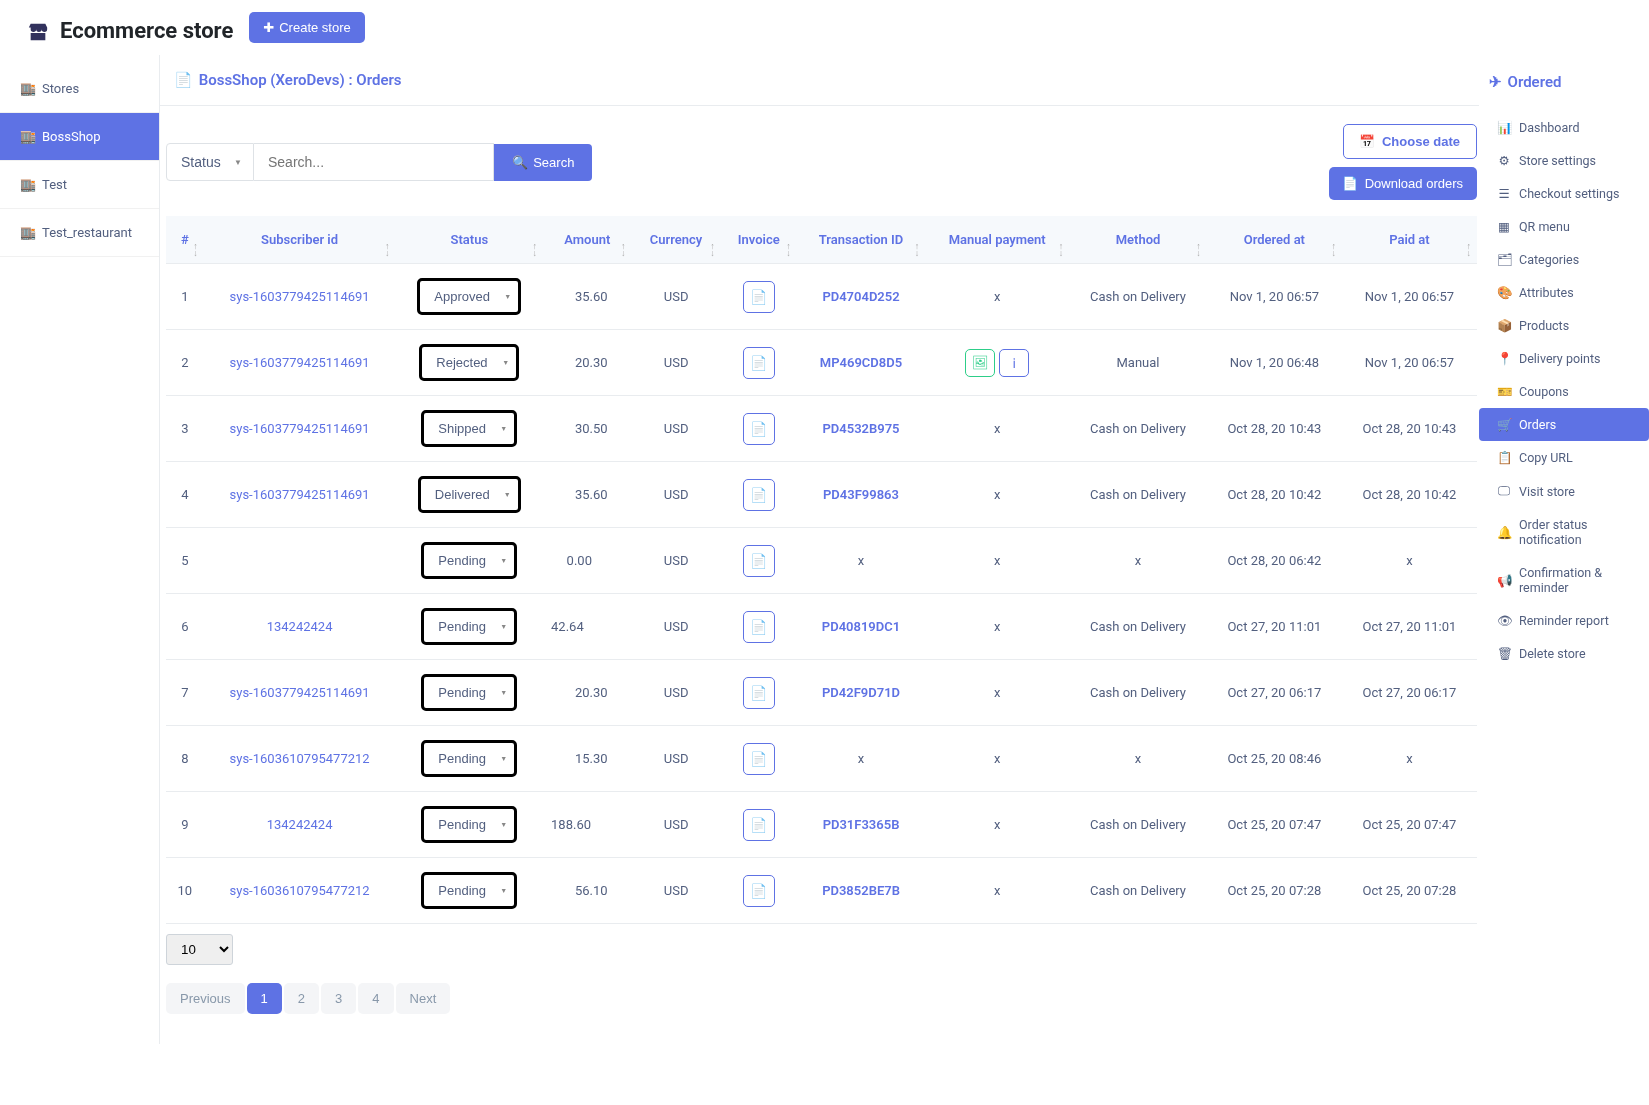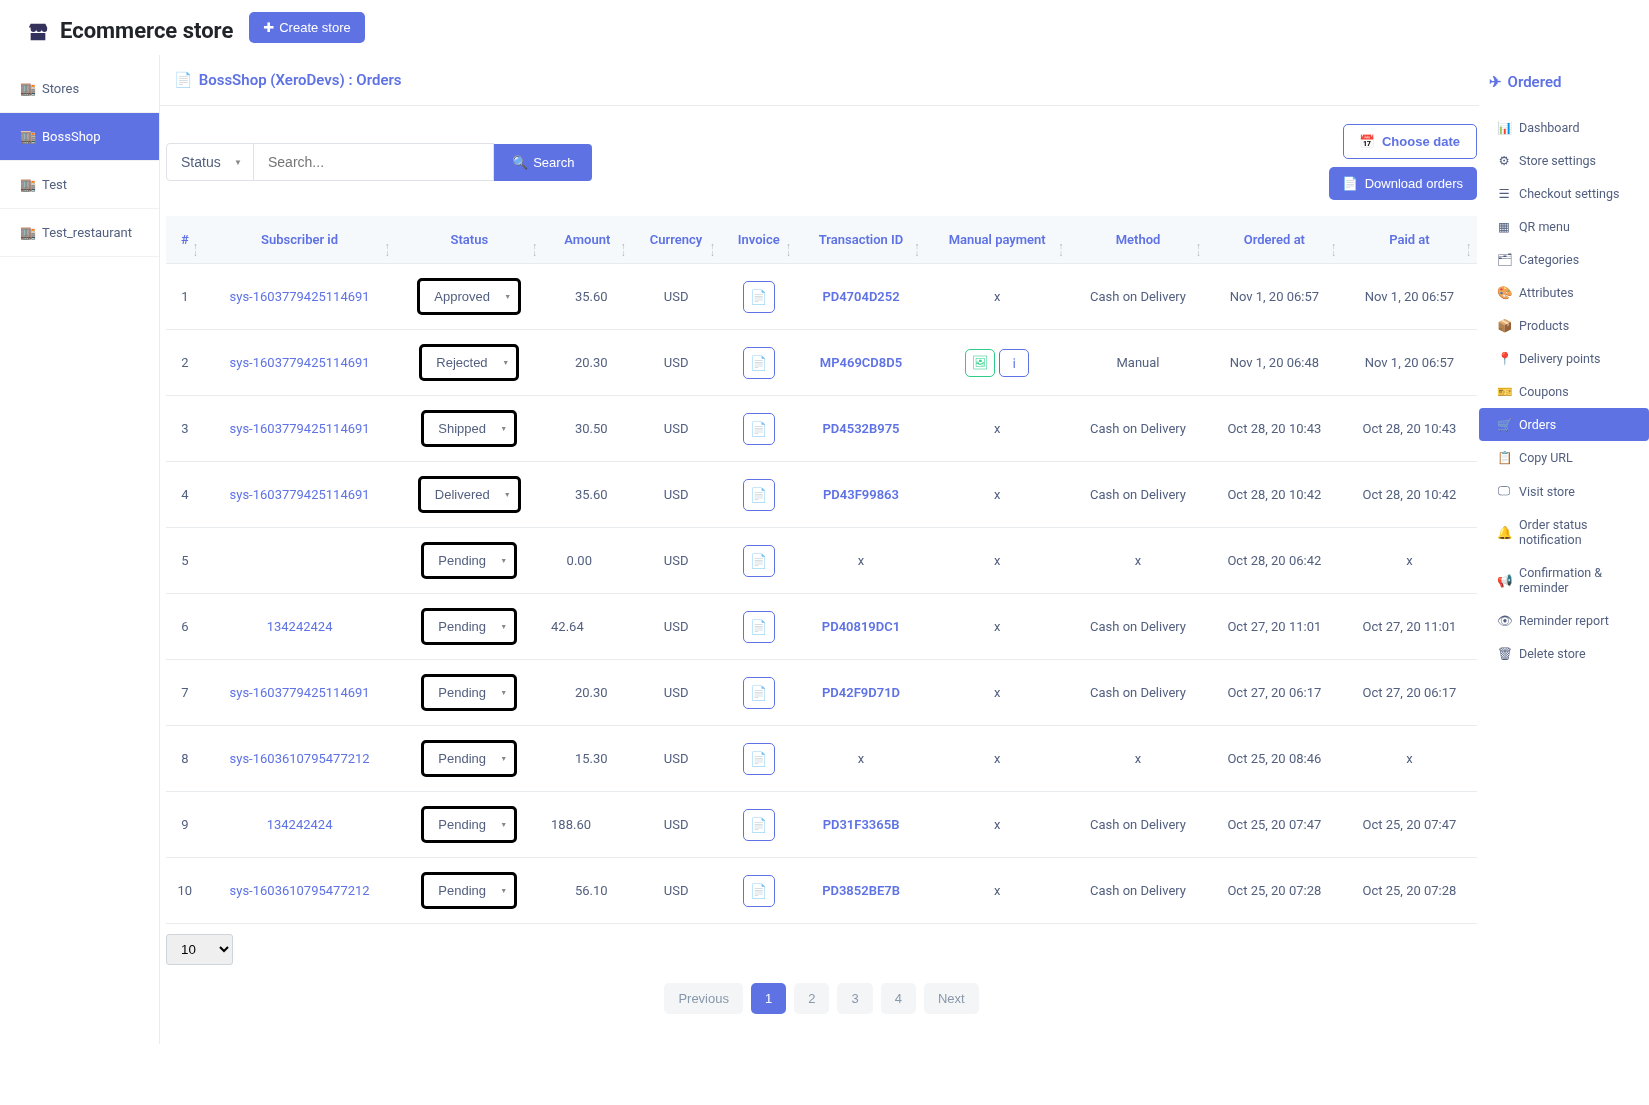--- a/index.html
+++ b/index.html
@@ -33,21 +33,21 @@
 .status-dd-wrap { position: relative; display: inline-block; }
 .status-dd-wrap::after { content: "▼"; font-size: 7px; position: absolute; right: 10px; top: 50%; transform: translateY(-50%); color: #888; pointer-events: none; }
 .invoice-btn { width: 32px; height: 32px; border: 1px solid #5e72e4; background: #fff; color: #5e72e4; border-radius: 5px; cursor: pointer; font-size: 14px; display: inline-flex; align-items: center; justify-content: center; }
 .trans-link { color: #5e72e4; font-weight: 600; }
 .manual-btns { display: flex; gap: 4px; justify-content: center; }
 .manual-btn-img { width: 30px; height: 28px; border: 1px solid #2dce89; background: #fff; color: #2dce89; border-radius: 5px; display: inline-flex; align-items: center; justify-content: center; }
 .manual-btn-info { width: 30px; height: 28px; border: 1px solid #5e72e4; background: #fff; color: #5e72e4; border-radius: 5px; display: inline-flex; align-items: center; justify-content: center; }
 .pagination-info { text-align: right; color: #8898aa; font-size: 13px; padding: 10px 4px 0 0; }
 .page-size-wrap { margin-top: 10px; }
 .page-size { padding: 6px 20px 6px 10px; border: 1px solid #ced4da; border-radius: 3px; }
-.pagination { display: flex; justify-content: center; gap: 8px; padding: 18px 0 0 0; }
+.pagination { display: flex; justify-content: flex-start; gap: 2px; padding: 18px 0 0 0; }
 .pagination button { padding: 8px 14px; border: none; background: #f4f5f7; color: #8898aa; border-radius: 5px; cursor: pointer; font-size: 13px; }
 .pagination button.active { background: #5e72e4; color: #fff; }
 .sidebar-right { width: 170px; padding: 18px 6px 18px 10px; }
 .sidebar-right h3 { color: #5e72e4; font-size: 15px; font-weight: 600; margin-bottom: 20px; display: flex; align-items: center; gap: 6px; }
 .sidebar-right .action-item { padding: 9px 8px; font-size: 12.5px; color: #525f7f; cursor: pointer; display: flex; align-items: center; gap: 8px; border-radius: 4px; }
 .sidebar-right .action-item.active { background: #5e72e4; color: #fff; margin-left: -10px; margin-right: -6px; padding-left: 18px; }
 .ico { width: 14px; display: inline-block; text-align: center; }
 .main-inner { padding: 0 2px 0 6px; }
 </style>
 </head>

